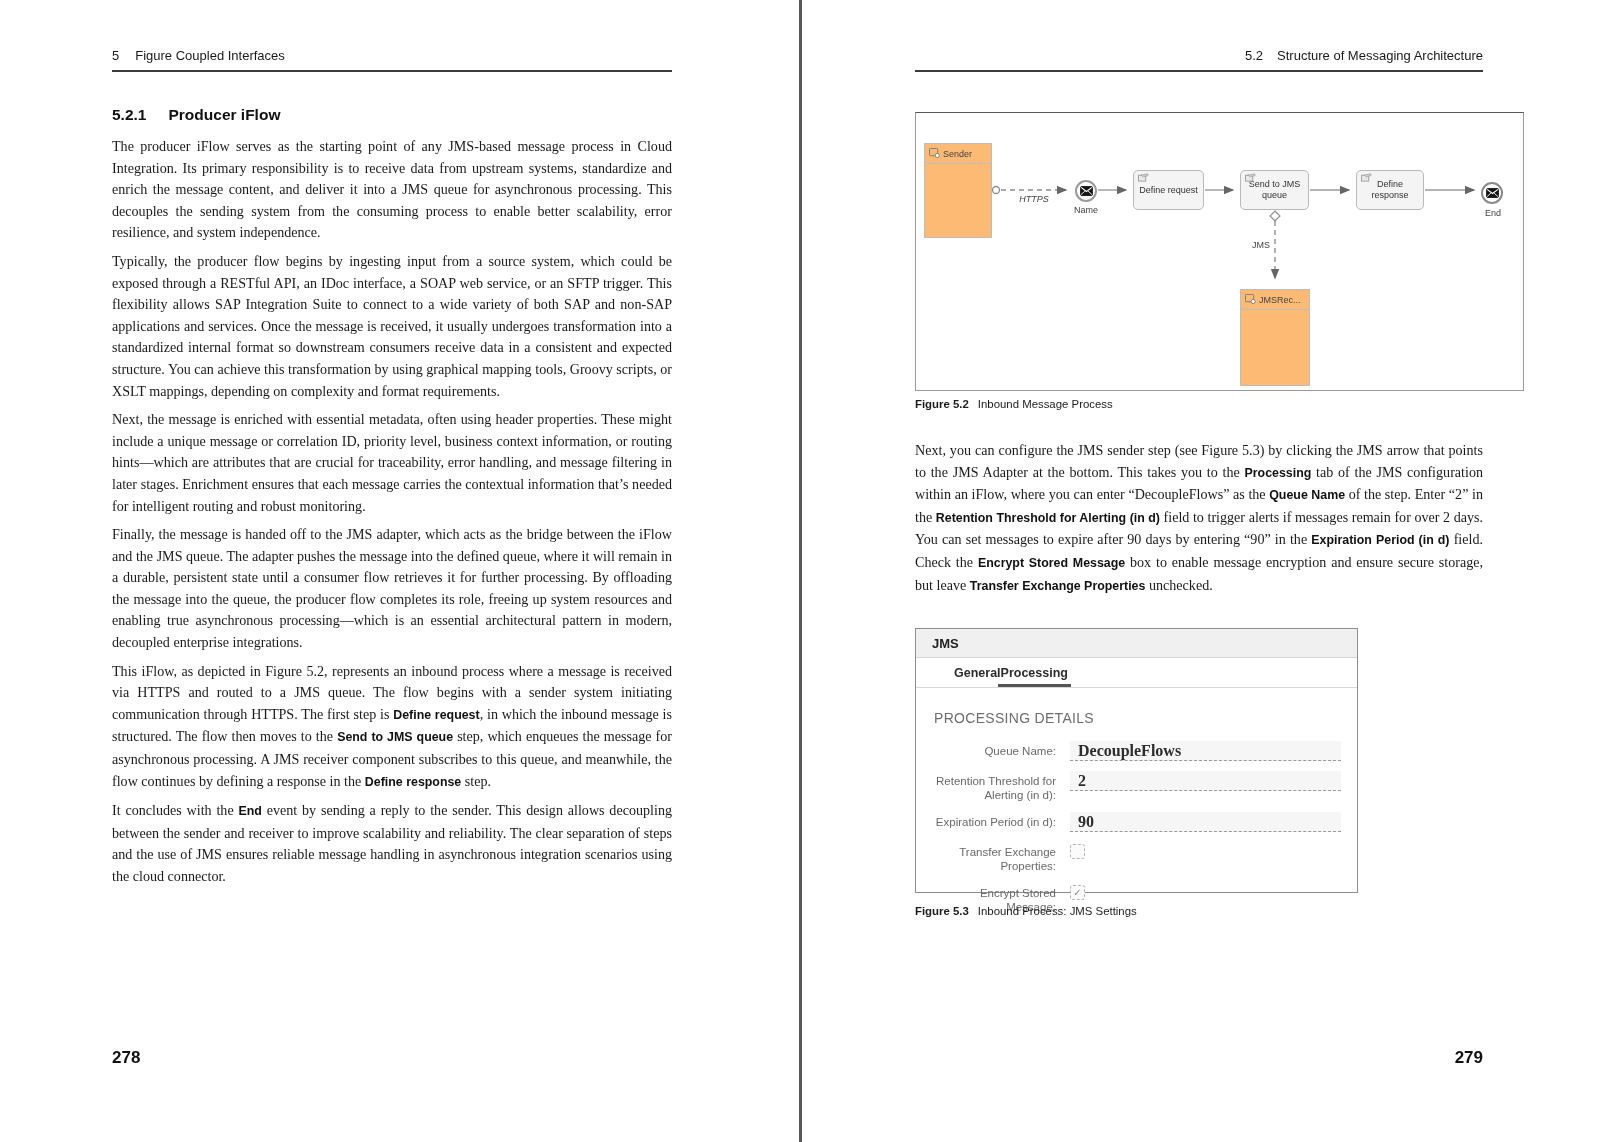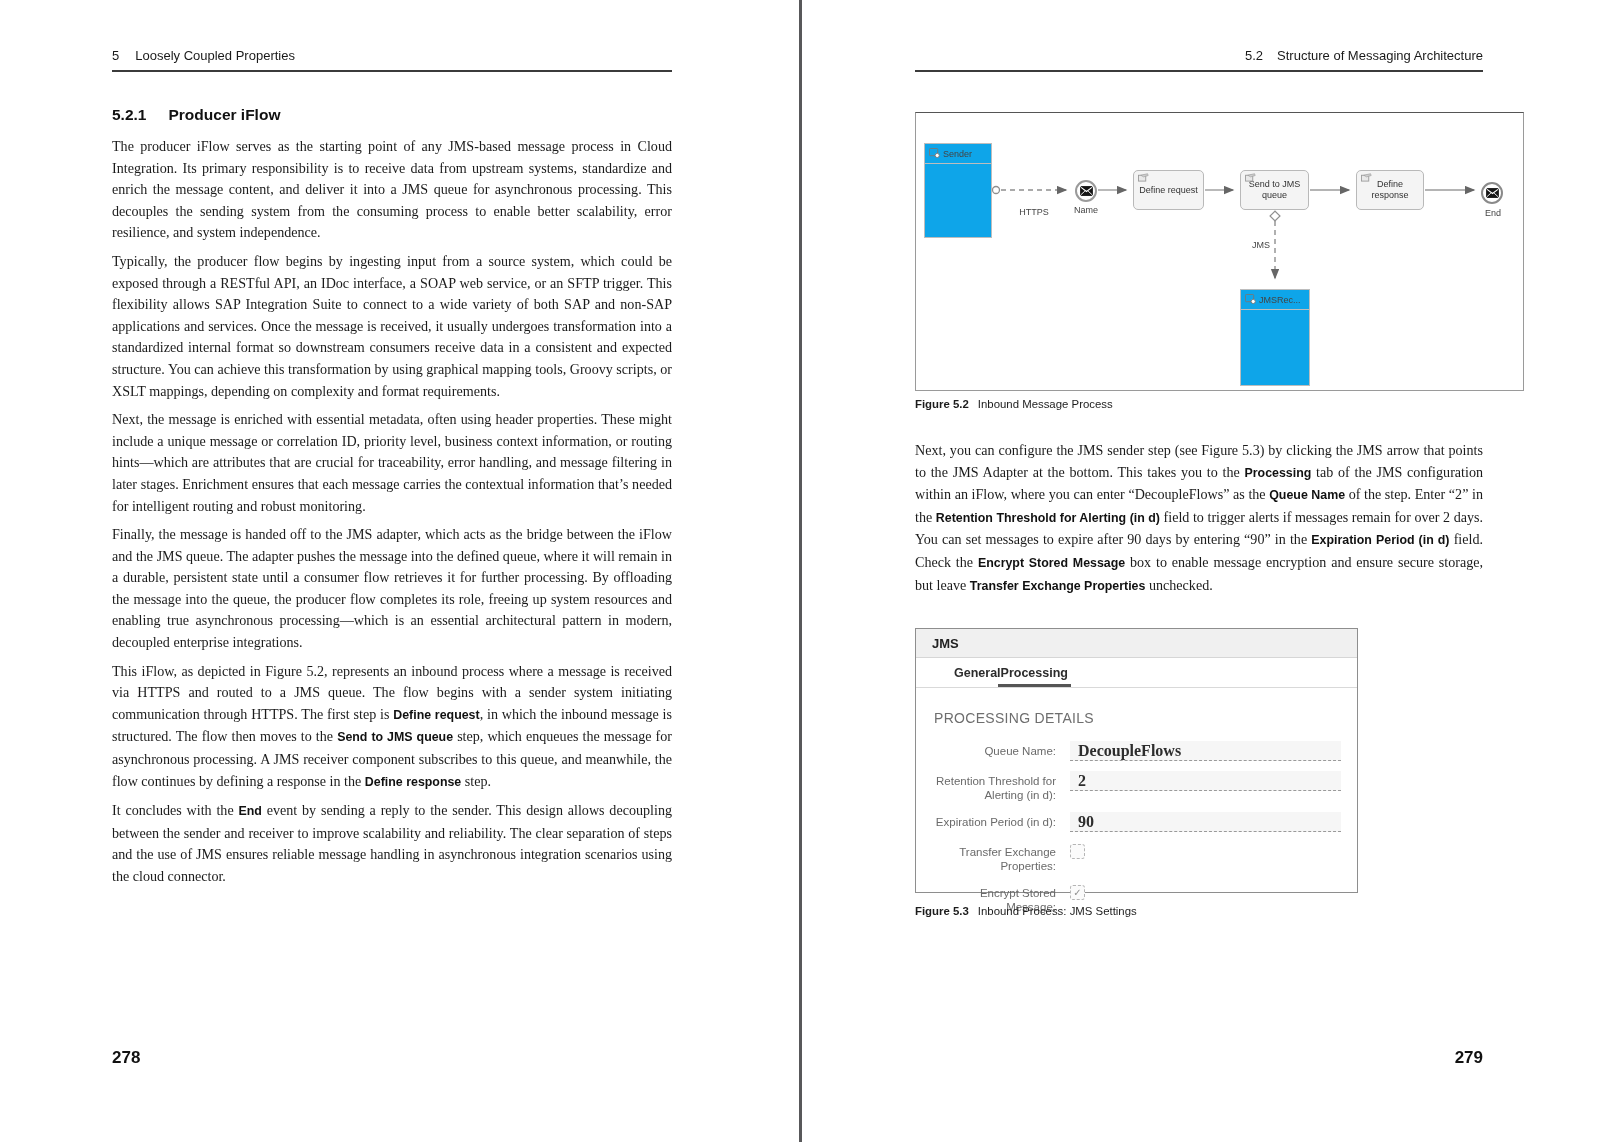--- a/index.html
+++ b/index.html
@@ -35,21 +35,21 @@
   .ui-term { font-family:"Liberation Sans", sans-serif; font-weight:bold; font-size:12.4px; color:#111; }
 
   
   .caption { position:absolute; left:0; font-family:"Liberation Sans", sans-serif;
              font-size:11.4px; color:#1c1c1c; }
   .caption .cap-label { font-weight:bold; margin-right:9px; }
 
   
   .fig52 { position:absolute; left:0; top:112px; width:609px; height:279px; background:#fff;
            border:1px solid #9a9a9a; border-top-color:#555; }
-  .participant { position:absolute; border:1px solid #bdbdbd; background:#0ea5e9; }
+  .participant { position:absolute; border:1px solid #bdbdbd; background:#fdba74; }
   .participant .p-head { height:20px; border-bottom:1px solid #bdbdbd; display:flex;
            align-items:center; gap:3px; padding:0 4px; font-family:"Liberation Sans", sans-serif;
            font-size:9px; color:#444; white-space:nowrap; overflow:hidden; }
   .sender-box   { left:8px;   top:30px;  width:68px; height:95px; }
   .receiver-box { left:324px; top:176px; width:70px; height:97px; }
 
   .pool { position:absolute; left:112px; top:13px; width:492px; height:151px;
           border:1px solid #c6c6c6; background:#fff; }
   .pool-head { position:relative; height:19px; border-bottom:1px solid #cdcdcd;
           display:flex; align-items:center; justify-content:center;
@@ -69,21 +69,21 @@
   .task.t3 { left:440px; width:68px; }
 
   .event { position:absolute; width:22px; height:22px; border-radius:50%;
            background:#fff; display:flex; align-items:center; justify-content:center; }
   .event.start { left:159px; top:67px; border:2px solid #9a9a9a; }
   .event.end   { left:565px; top:69px; border:2.5px solid #8a8a8a; }
   .evt-label { position:absolute; font-family:"Liberation Sans", sans-serif; font-size:9px;
            color:#444; text-align:center; }
   .lbl-start { left:150px; top:92px; width:40px; }
   .lbl-end   { left:559px; top:95px; width:36px; }
-  .lbl-https { left:96px;  top:94px; width:44px; text-align:center; }
+  .lbl-https { left:96px;  top:81px; width:44px; text-align:center;font-style:italic; }
   .lbl-jms   { left:330px; top:127px; width:24px; text-align:right; }
 
   .connectors { position:absolute; inset:0; pointer-events:none; }
 
   
   .jms-panel { position:absolute; left:0; top:628px; width:443px; height:265px;
            border:1px solid #8e8e8e; background:#fff; font-family:"Liberation Sans", sans-serif; }
   .panel-title { height:29px; background:#f0f0f0; border-bottom:1px solid #d6d6d6;
            display:flex; align-items:center; padding-left:16px; font-size:13px;
            font-weight:bold; color:#222; }
@@ -106,21 +106,21 @@
           font-size:10px; color:#8f8f8f; margin-top:2px; }
 </style>
 </head>
 <body>
 
 <div class="spread">
   <div class="gutter"></div>
 
   <section class="page left">
     <header class="runhead">
-      <span class="rh-num">5</span><span class="rh-title">Loosely Coupled Properties</span>
+      <span class="rh-num">5</span><span class="rh-title">Figure Coupled Interfaces</span>
     </header>
 
     <h2 class="section-heading">
       <span class="sh-num">5.2.1</span><span>Producer iFlow</span>
     </h2>
 
     <div class="body-copy">
       <p><span>The producer iFlow serves as the starting point of any JMS-based message process in Cloud Integration. Its primary responsibility is to receive data from upstream systems, standardize and enrich the message content, and deliver it into a JMS queue for asynchronous processing. This decouples the sending system from the consuming process to enable better scalability, error resilience, and system independence.</span></p>
       <p><span>Typically, the producer flow begins by ingesting input from a source system, which could be exposed through a RESTful API, an IDoc interface, a SOAP web service, or an SFTP trigger. This flexibility allows SAP Integration Suite to connect to a wide variety of both SAP and non-SAP applications and services. Once the message is received, it usually undergoes transformation into a standardized internal format so downstream consumers receive data in a consistent and expected structure. You can achieve this transformation by using graphical mapping tools, Groovy scripts, or XSLT mappings, depending on complexity and format requirements.</span></p>
       <p><span>Next, the message is enriched with essential metadata, often using header properties. These might include a unique message or correlation ID, priority level, business context information, or routing hints—which are attributes that are crucial for traceability, error handling, and message filtering in later stages. Enrichment ensures that each message carries the contextual information that’s needed for intelligent routing and robust monitoring.</span></p>

